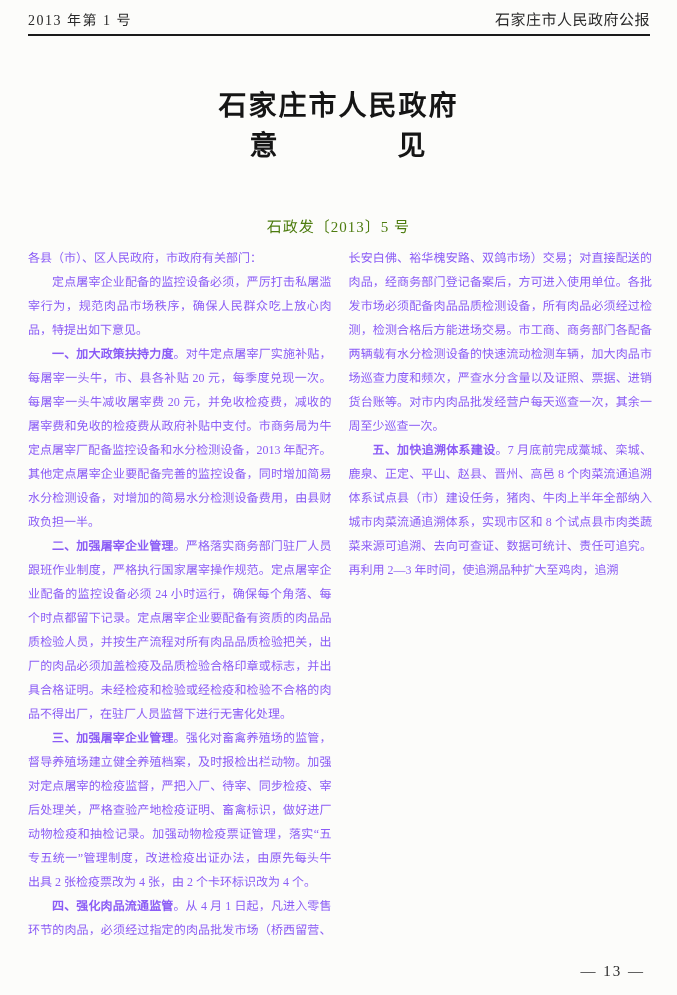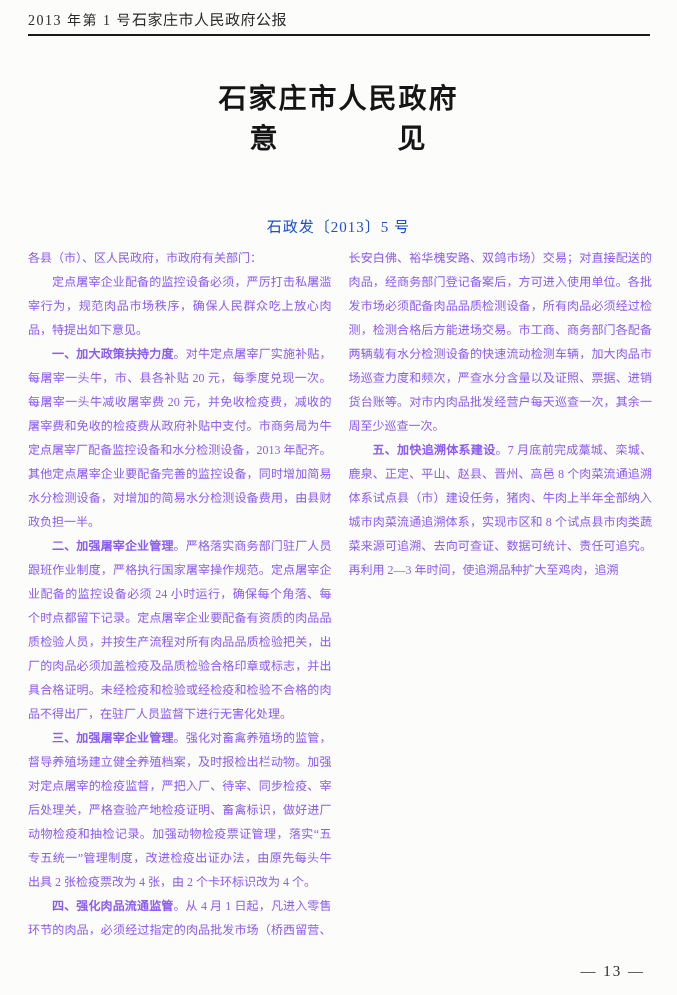--- a/index.html
+++ b/index.html
@@ -13,56 +13,57 @@
     position: relative;
     width: 677px; height: 995px;
     background: #fcfcfa;
     color: #1f1f1f;
     overflow: hidden;
   }
   .header {
     position: absolute;
     top: 8px; left: 28px; right: 27px;
     display: flex;
+    justify-content: space-between;
     align-items: flex-end;
     padding-bottom: 5px;
     border-bottom: 2px solid #1a1a1a;
   }
   .header-issue {
     font-size: 14px;
     letter-spacing: 1.5px;
     color: #2a2a2a;
   }
   .header-gazette {
     font-size: 15px;
     letter-spacing: 0.5px;
     color: #2a2a2a;
   }
   .title-block {
     position: absolute;
-    top: 79px; left: 0; right: 0;
+    top: 86px; left: 0; right: 0;
     text-align: center;
     font-weight: bold;
     font-size: 28px;
     letter-spacing: 2px;
     line-height: 40px;
     color: #151515;
   }
   .title-line3 {
     display: flex;
     justify-content: center;
     gap: 118px;
   }
   .doc-number {
     position: absolute;
     top: 215px; left: 0; right: 0;
     text-align: center;
     font-size: 15px;
     letter-spacing: 1px;
-    color: #1d4ed8;
+    color: #4d7c0f;
   }
   .body-text {
     position: absolute;
     top: 246px; left: 28px;
     width: 624px; height: 698px;
     column-count: 2;
     column-gap: 17px;
     column-fill: auto;
     font-size: 12px;
     line-height: 24px;

